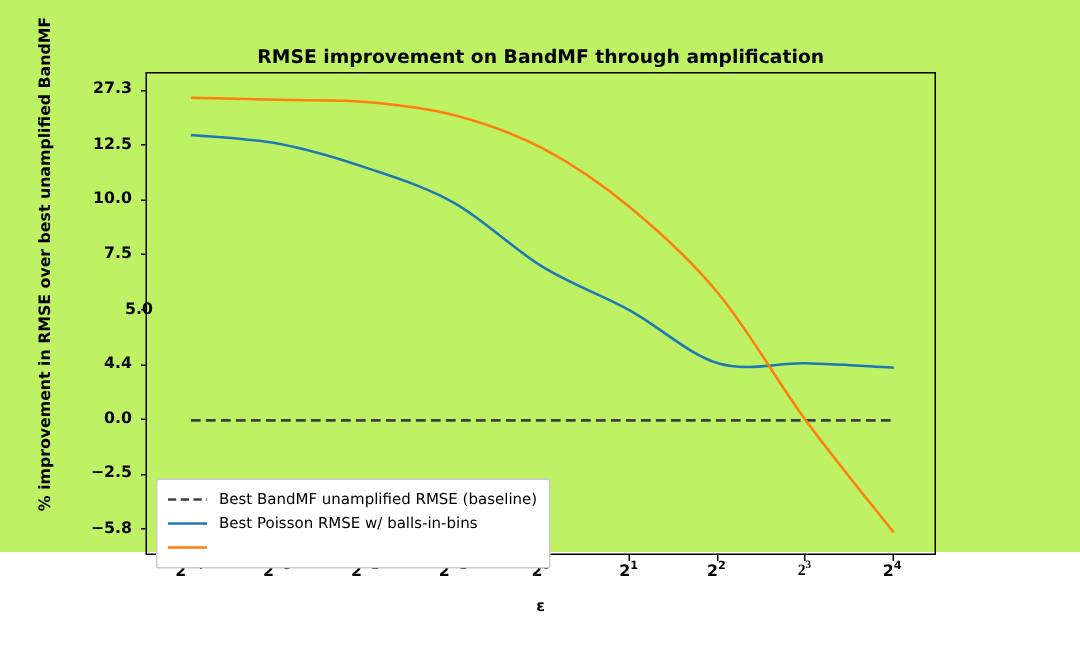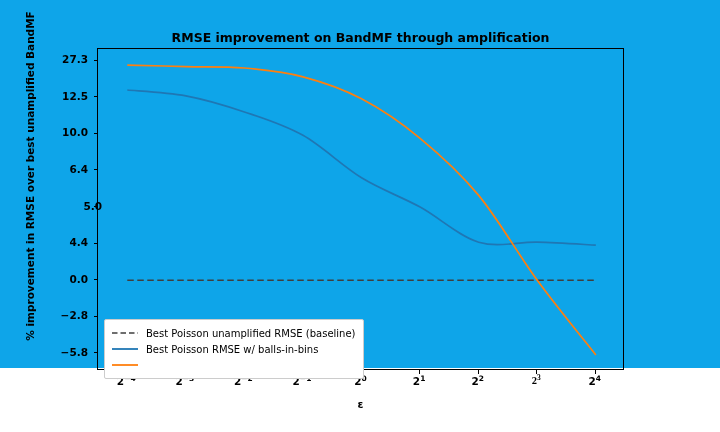--- a/index.html
+++ b/index.html
@@ -12,21 +12,21 @@
     height: 432px;
     font-family: "DejaVu Sans", "Liberation Sans", sans-serif;
     overflow: hidden;
     position: relative;
   }
   #figure {
     position: absolute;
     left: 0; top: 0;
     width: 720px;
     height: 368px;
-    background: #0ea5e9;
+    background: #bef264;
   }
   .chart-title {
     position: absolute;
     left: 97px;
     top: 30px;
     width: 527px;
     text-align: center;
     font-size: 12.5px;
     font-weight: bold;
     color: #000000;
@@ -135,25 +135,25 @@
   <div class="chart-title">RMSE improvement on BandMF through amplification</div>
 
   <div class="ylabel">% improvement in RMSE over best unamplified BandMF</div>
 
   <div class="xlabel">ε</div>
 
   <div id="ytick-labels">
       <div class="ytick-label" style="left: 42px; top: 54.2091px;">27.3</div>
       <div class="ytick-label" style="left: 42px; top: 90.8px;">12.5</div>
       <div class="ytick-label" style="left: 42px; top: 127.391px;">10.0</div>
-      <div class="ytick-label" style="left: 42px; top: 163.982px;">6.4</div>
+      <div class="ytick-label" style="left: 42px; top: 163.982px;">7.5</div>
       <div class="ytick-label" style="left: 56px; top: 200.573px;">5.0</div>
       <div class="ytick-label" style="left: 42px; top: 237.164px;">4.4</div>
       <div class="ytick-label" style="left: 42px; top: 273.755px;">0.0</div>
-      <div class="ytick-label" style="left: 42px; top: 310.345px;">−2.8</div>
+      <div class="ytick-label" style="left: 42px; top: 310.345px;">−2.5</div>
       <div class="ytick-label" style="left: 42px; top: 346.936px;">−5.8</div>
     </div>
   <div id="xtick-labels">
       <div class="xtick-label" style="left: 96.2729px; top: 376px;">2<sup>−4</sup></div>
       <div class="xtick-label" style="left: 154.841px; top: 376px;">2<sup>−3</sup></div>
       <div class="xtick-label" style="left: 213.409px; top: 376px;">2<sup>−2</sup></div>
       <div class="xtick-label" style="left: 271.977px; top: 376px;">2<sup>−1</sup></div>
       <div class="xtick-label" style="left: 330.546px; top: 376px;">2<sup>0</sup></div>
       <div class="xtick-label" style="left: 389.114px; top: 376px;">2<sup>1</sup></div>
       <div class="xtick-label" style="left: 447.682px; top: 376px;">2<sup>2</sup></div>
@@ -189,21 +189,21 @@
       </svg>
   </div>
 
   <div id="legend">
     <div class="legend-row">
       <span class="legend-swatch">
         <svg width="26" height="12">
             <line x1="0" y1="6" x2="26" y2="6" stroke="#3f3f3f" stroke-width="1.6" stroke-dasharray="5.5,3"></line>
           </svg>
       </span>
-      <span class="legend-text">Best Poisson unamplified RMSE (baseline)</span>
+      <span class="legend-text">Best BandMF unamplified RMSE (baseline)</span>
     </div>
     <div class="legend-row">
       <span class="legend-swatch">
         <svg width="26" height="12">
             <line x1="0" y1="6" x2="26" y2="6" stroke="#1f77b4" stroke-width="1.8"></line>
           </svg>
       </span>
       <span class="legend-text">Best Poisson RMSE w/ balls-in-bins</span>
     </div>
     <div class="legend-row">

